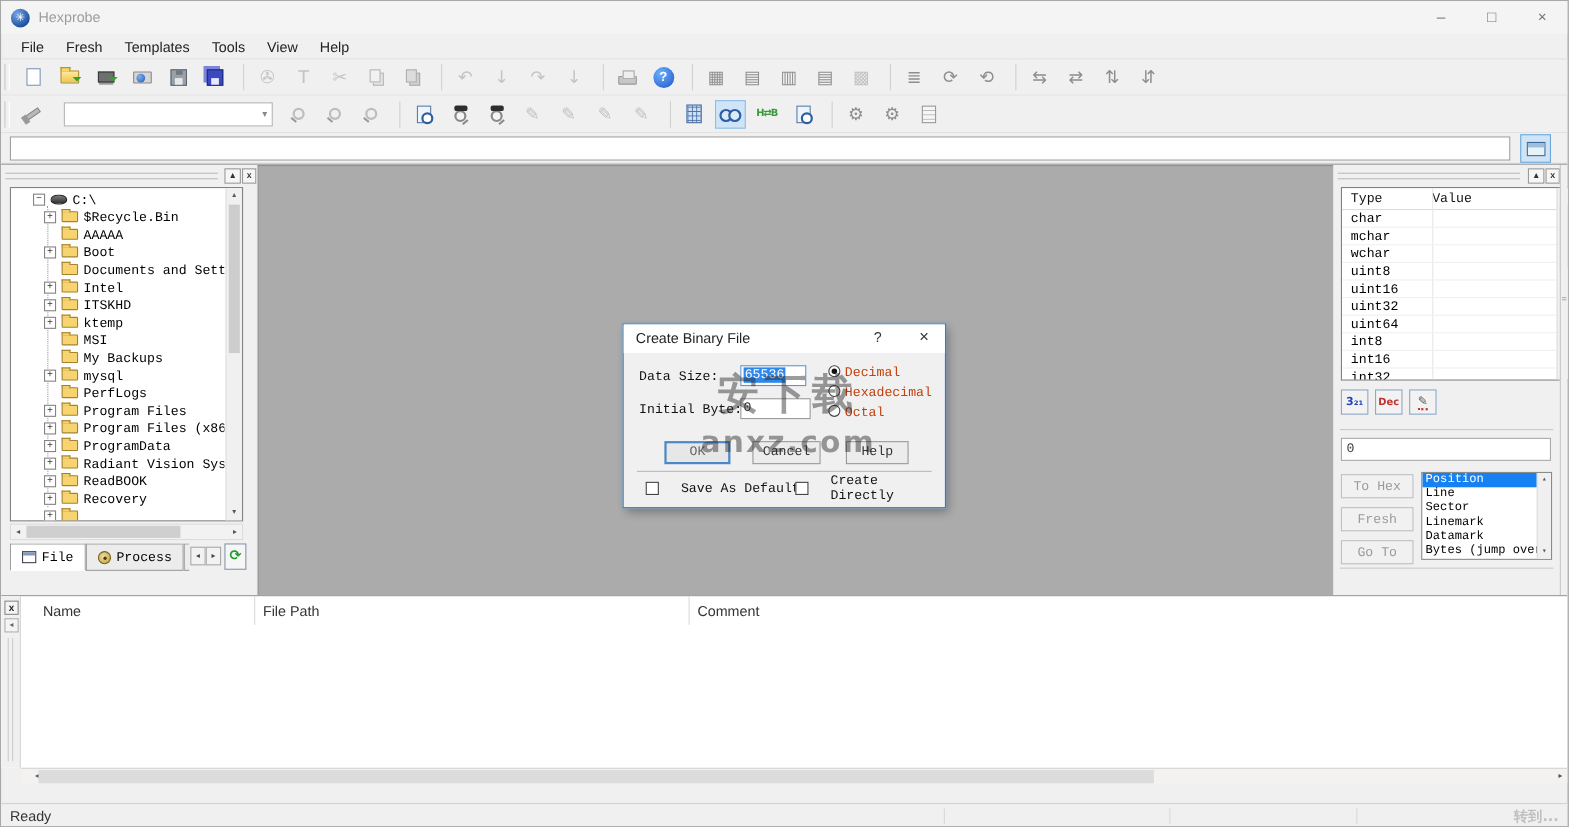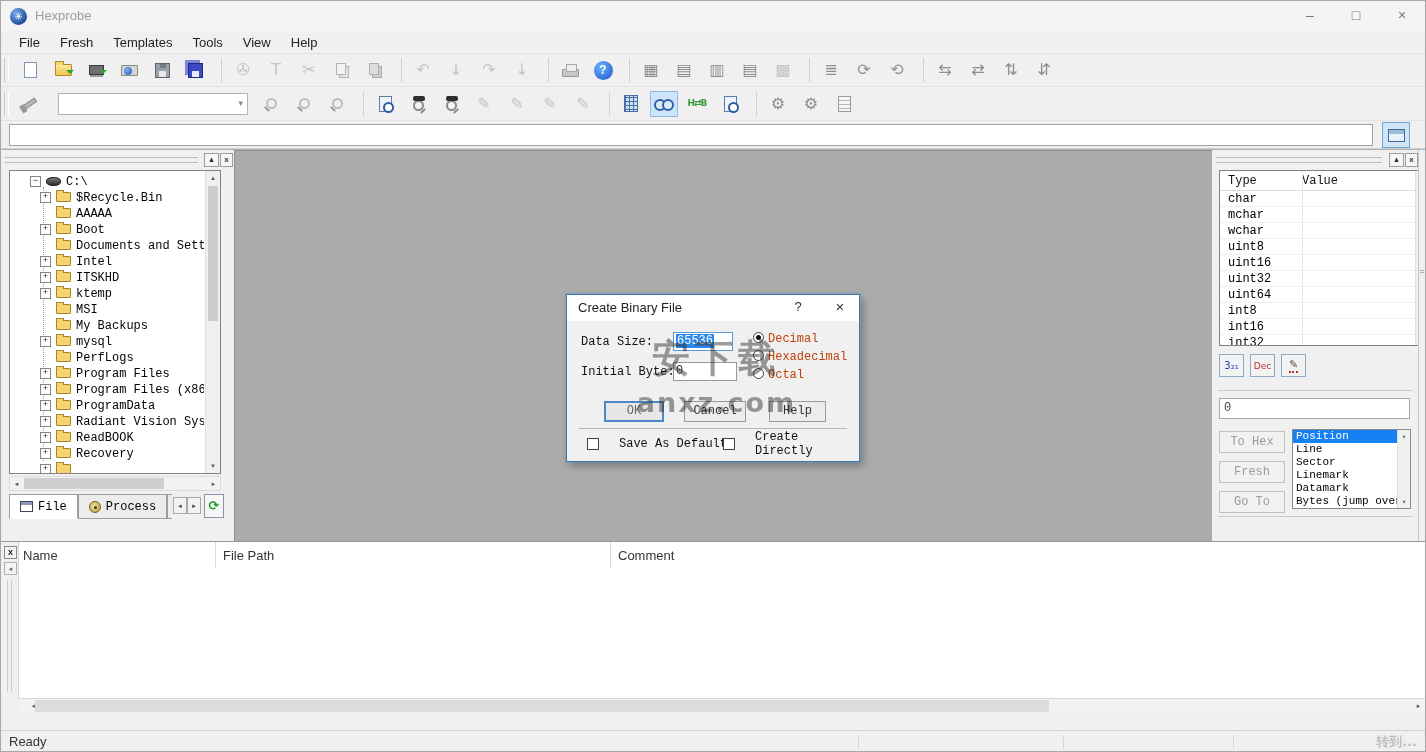--- a/index.html
+++ b/index.html
@@ -139,21 +139,21 @@
   .r-table{position:absolute;left:7px;top:20px;width:212px;height:176px;background:#fff;border:1px solid #828282;overflow:hidden;}
   .rt-head{height:20px;display:flex;border-bottom:1px solid #dcdcdc;font:12px "Liberation Mono",monospace;color:#111;align-items:center;}
   .rth{width:74px;padding-left:8px;} .rth.v{width:auto;}
   .rt-coldiv{position:absolute;left:82px;top:0;bottom:0;width:1px;background:#e6e6e6;}
   .rt-body{position:absolute;left:0;top:20px;right:15px;bottom:0;}
   .rtr{height:16px;display:flex;align-items:center;border-bottom:1px solid #f0f0f0;font:12px "Liberation Mono",monospace;}
   .rtc.t{width:74px;padding-left:8px;} .rtc.v{padding-left:10px;}
 
   .fmt-btns{position:absolute;left:7px;top:204px;display:flex;}
   .fbtn{width:25px;height:23px;border:1px solid #8fa8c8;background:#f2f2f2;margin-right:6px;display:flex;align-items:center;justify-content:center;}
-  .fgly{font-size:10px;font-weight:normal;font-family:"DejaVu Sans",sans-serif;}
+  .fgly{font-size:10px;font-weight:bold;font-family:"DejaVu Sans",sans-serif;}
   .fgly.byte-order{color:#2244bb;} .fgly.decimal-display{color:#c03333;font-size:9px;} .fgly.edit-values{color:#555;border-bottom:2px dotted #c03333;font-size:11px;}
   .hr1{position:absolute;left:6px;right:6px;top:240px;border-top:1px solid #c9c9c9;}
   .val-input{position:absolute;left:7px;top:248px;width:191px;height:21px;background:#fff;border:1px solid #a9a9a9;
              font:12px "Liberation Mono",monospace;color:#444;padding-left:4px;line-height:19px;}
   .gotocol{position:absolute;left:7px;top:281px;width:66px;}
   .gbtn{width:66px;height:22px;margin-bottom:8px;background:#f1f1f1;border:1px solid #c0c0c0;color:#9b9b9b;
         font:12px "Liberation Mono",monospace;text-align:center;line-height:20px;}
   .jump-list{position:absolute;left:80px;top:279px;width:119px;height:80px;background:#fff;border:1px solid #8a8a8a;
              font:11px "Liberation Mono",monospace;overflow:hidden;}
   .jitem{height:13px;line-height:13px;padding-left:3px;white-space:nowrap;}
@@ -163,21 +163,21 @@
   .hr2{position:absolute;left:6px;right:6px;top:366px;border-top:1px solid #c9c9c9;}
 
   
   .bottom-panel{position:absolute;left:0;top:540px;right:0;height:157px;background:#fff;border-top:1px solid #9a9a9a;}
   .bp-strip{position:absolute;left:0;top:0;width:18px;height:100%;background:#f0f0f0;border-right:1px solid #d5d5d5;}
   .bp-x{position:absolute;left:3px;top:4px;width:13px;height:13px;background:#f4f4f4;border:1px solid #8a8a8a;
         font-size:9px;font-weight:bold;text-align:center;line-height:11px;color:#222;}
   .bp-left{position:absolute;left:3px;top:20px;width:13px;height:13px;background:#f4f4f4;border:1px solid #b0b0b0;
         font-size:7px;text-align:center;line-height:12px;color:#666;}
   .bp-grip{position:absolute;left:6px;top:38px;bottom:6px;width:5px;border-left:1px solid #cccccc;border-right:1px solid #cccccc;}
-  .bp-head{position:absolute;left:10px;top:0;right:0;height:26px;text-align:right;}
+  .bp-head{position:absolute;left:26px;top:0;right:0;height:26px;text-align:right;}
   .bcol{position:absolute;top:6px;font-size:13px;color:#333;}
   .bcol.c0{left:12px;} .bcol.c1{left:212px;} .bcol.c2{left:607px;}
   .bp-div{position:absolute;top:0;height:26px;width:1px;background:#dadada;}
 
   .bp-hscroll{position:absolute;left:18px;top:697px;right:0;height:14px;background:#f4f2f0;border-top:1px solid #d5d5d5;}
   .bp-hscroll .hs-btn{height:14px;line-height:14px;}
   .bph-thumb{position:absolute;left:16px;top:1px;width:1014px;height:12px;background:#dcdcdc;}
 
   .tabrow{position:absolute;left:0;top:711px;right:0;height:18px;background:#b2aea7;border-top:1px solid #8f8f8f;}
   .tr-white{position:absolute;left:0;top:0;bottom:0;width:774px;background:#fff;}

